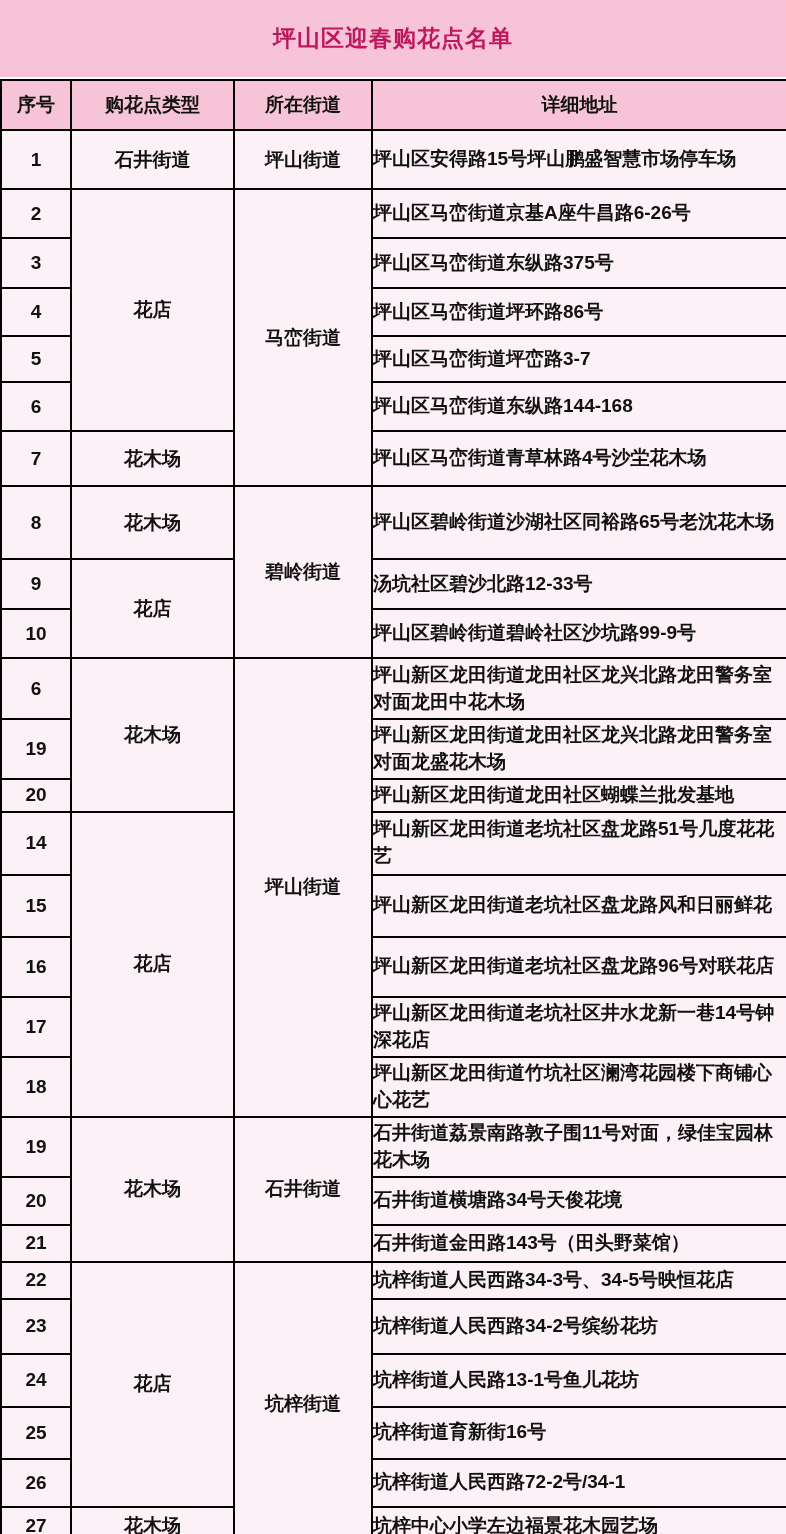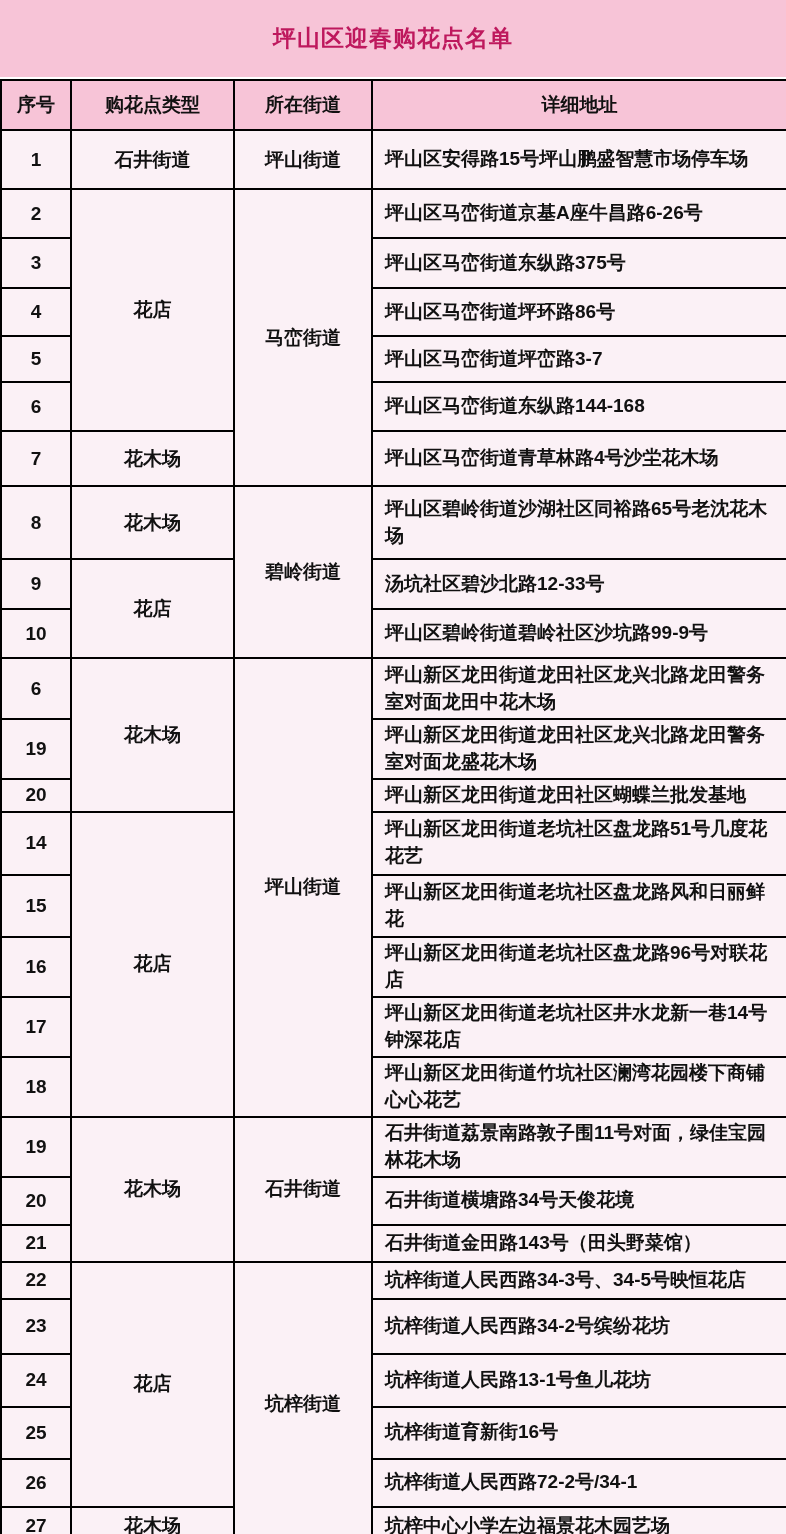--- a/index.html
+++ b/index.html
@@ -41,21 +41,21 @@
     background:#F7C4D7;
     height:46px;
     color:#111111;
     margin-top:34px;
   }
   .flower-table td{
     background:#FBF1F6;
   }
   td.addr{
     text-align:left;
-    padding:2px 12px;
+    padding:2px 0;
     line-height:1.42;
   }
   col.c-no{width:70px;}
   col.c-type{width:163px;}
   col.c-street{width:138px;}
   col.c-addr{width:415px;}
 </style>
 </head>
 <body>
 

